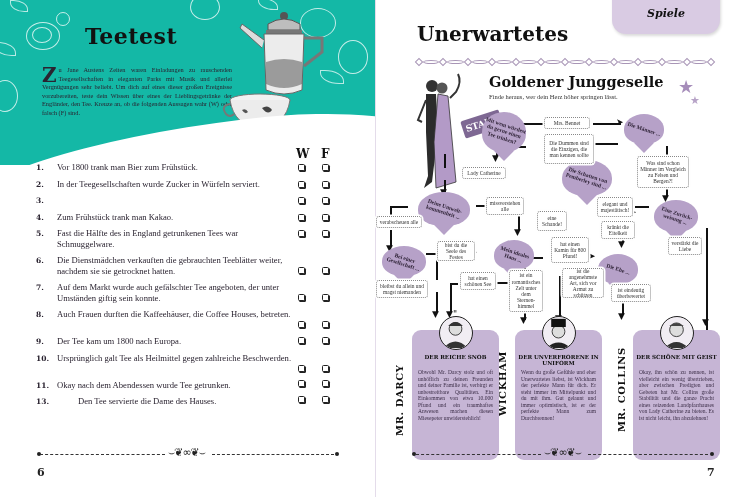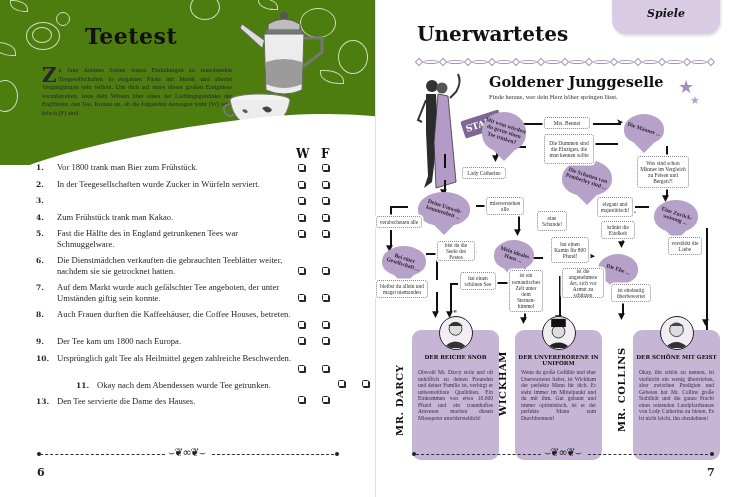--- a/index.html
+++ b/index.html
@@ -3,21 +3,21 @@
 <meta charset="utf-8">
 <style>
   * { box-sizing: border-box; margin: 0; padding: 0; }
   html, body { width: 750px; height: 497px; overflow: hidden; background: #fff; }
   body { font-family: "DejaVu Serif", serif; color: #222; position: relative; }
   .page { position: absolute; top: 0; height: 497px; width: 375px; background: #fff; }
   .page.left { left: 0; }
   .page.right { left: 375px; border-left: 1px solid #e4dcea; }
 
   
-  .hero { position: absolute; left: 0; top: 0; width: 375px; height: 165px; background: #4d7c0f;
+  .hero { position: absolute; left: 0; top: 0; width: 375px; height: 165px; background: #14b8a6;
           border-bottom-right-radius: 0; overflow: hidden; }
   .hero-curve { position: absolute; left: -40px; top: 125px; width: 480px; height: 80px; background: #fff;
                 border-top-left-radius: 60% 70%; border-top-right-radius: 40% 60%; transform: rotate(-7deg); }
   .rose { position: absolute; border: 1.4px solid rgba(255,255,255,0.75); border-radius: 50%; }
   .leaf { position: absolute; border: 1.2px solid rgba(255,255,255,0.7); border-radius: 0 80% 0 80%; }
   .title-left { position: absolute; left: 85px; top: 23px; font-family: "DejaVu Serif", serif; font-weight: 900;
                 font-size: 22px; letter-spacing: 0.5px; color: #111; }
   .intro { position: absolute; left: 42px; top: 66px; width: 190px; font-size: 6.3px; line-height: 8.6px;
            text-align: justify; color: #2a2330; font-family: "Liberation Serif", serif; }
   .dropcap { float: left; font-size: 20px; line-height: 16px; font-weight: 900; margin-right: 2px; margin-top: 1px;
@@ -176,27 +176,27 @@
       <span class="q-text">Der Tee kam um 1800 nach Europa.</span>
       <span class="cb" style="left:262px;top:1px;"></span>
       <span class="cb" style="left:286px;top:1px;"></span>
     </div>
     <div class="q" style="height:27px;">
       <span class="q-num">10.</span>
       <span class="q-text">Ursprünglich galt Tee als Heilmittel gegen zahlreiche Beschwerden.</span>
       <span class="cb" style="left:262px;top:12px;"></span>
       <span class="cb" style="left:286px;top:12px;"></span>
     </div>
-    <div class="q" style="height:16.5px;margin-left:40px;">
+    <div class="q" style="height:16.5px;">
       <span class="q-num">11.</span>
       <span class="q-text">Okay nach dem Abendessen wurde Tee getrunken.</span>
       <span class="cb" style="left:262px;top:0px;"></span>
       <span class="cb" style="left:286px;top:0px;"></span>
     </div>
-    <div class="q" style="height:16.5px;">
+    <div class="q" style="height:16.5px;gap:21px;">
       <span class="q-num">13.</span>
       <span class="q-text">Den Tee servierte die Dame des Hauses.</span>
       <span class="cb" style="left:262px;top:0px;"></span>
       <span class="cb" style="left:286px;top:0px;"></span>
     </div>
   </div>
 
   <div class="divider-dot" style="left:37px;"></div>
   <div class="divider" style="left:40px;width:125px;"></div>
   <div class="orn" style="left:168px;">⌣❦∞❦⌣</div>

